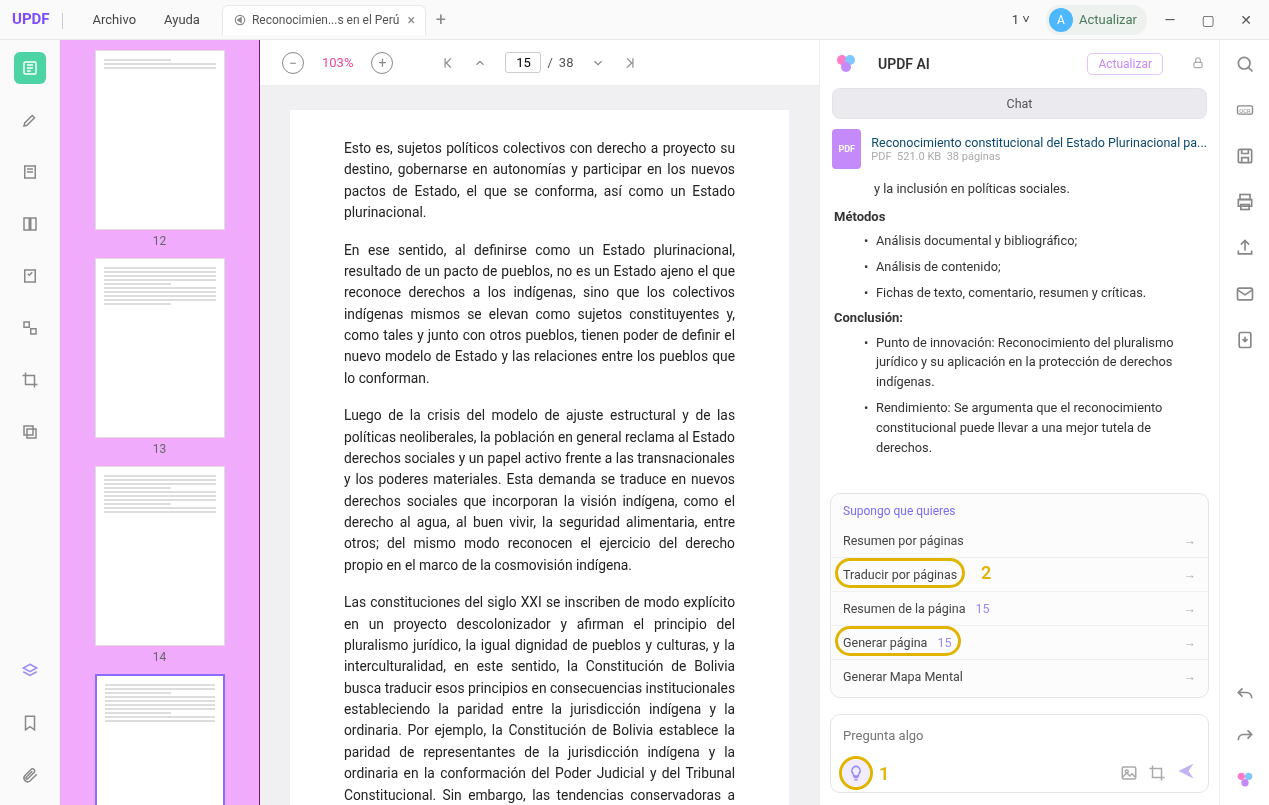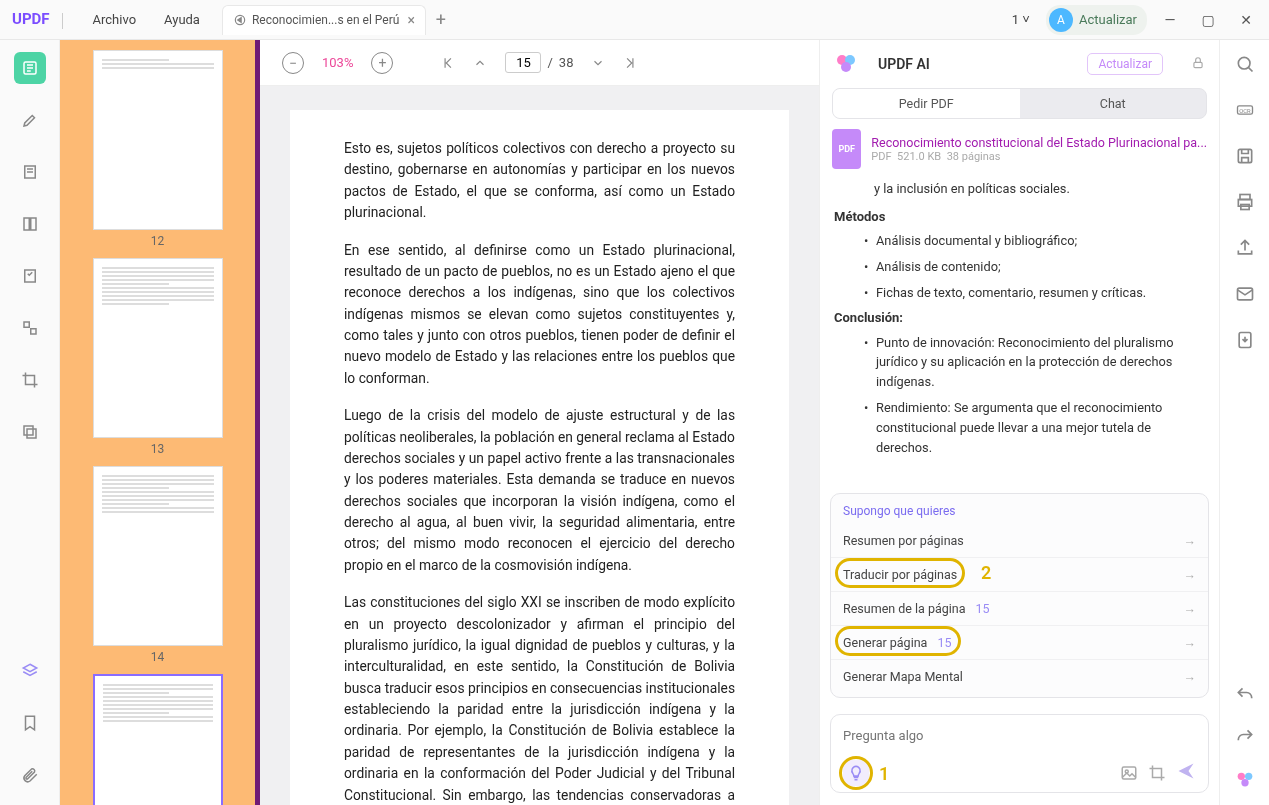--- a/index.html
+++ b/index.html
@@ -20,21 +20,21 @@
 .win-ctrl { width: 30px; text-align: center; color: #555; font-size: 14px; }
 
 .main-row { display: flex; height: calc(100% - 40px); }
 
 .left-tools { width: 60px; background: #fafafa; display: flex; flex-direction: column; align-items: center; padding-top: 12px; gap: 20px; border-right: 1px solid #eee; }
 .tool-btn { width: 32px; height: 32px; display: flex; align-items: center; justify-content: center; color: #888; border-radius: 6px; }
 .tool-btn.active { background: #4dd4a5; color: #fff; }
 .tool-btn svg { width: 18px; height: 18px; }
 .left-tools-bottom { margin-top: auto; margin-bottom: 14px; display: flex; flex-direction: column; gap: 20px; align-items: center; }
 
-.thumb-panel { width: 200px; background: #fdba74; overflow-y: auto; padding: 10px 0; border-right: 5px solid #701a75; }
+.thumb-panel { width: 200px; background: #f0abfc; overflow-y: auto; padding: 10px 0; border-right: 1px solid #701a75; }
 .thumb-wrap { margin: 0 auto 10px; width: 130px; }
 .thumb-page { background: #fff; border: 1px solid #ddd; height: 180px; margin-bottom: 4px; padding: 8px; overflow: hidden; }
 .thumb-page.sel { border: 2px solid #8a6cff; }
 .thumb-lines { display: flex; flex-direction: column; gap: 2px; }
 .thumb-line { height: 2px; background: #ddd; }
 .thumb-line.short { width: 60%; }
 .thumb-label { text-align: center; font-size: 12px; color: #666; }
 
 .doc-area { flex: 1; display: flex; flex-direction: column; background: #f0f0f2; }
 .doc-toolbar { height: 46px; background: #fff; display: flex; align-items: center; gap: 18px; padding: 0 22px; border-bottom: 1px solid #eee; }
@@ -56,21 +56,21 @@
 .ai-update-pill { margin-left: auto; color: #c58af9; border: 1px solid #e2c5fa; font-size: 12px; padding: 3px 10px; border-radius: 5px; }
 .ai-lock { color: #aaa; margin-left: 8px; }
 
 .ai-tabs { display: flex; margin: 0 12px 10px; border: 1px solid #e4e4e8; border-radius: 8px; overflow: hidden; background: #ebebef; }
 .ai-tab { flex: 1; text-align: center; font-size: 12.5px; padding: 7px 0; color: #555; }
 .ai-tab.active { background: #fff; }
 
 .doc-card { margin: 0 12px 10px; display: flex; gap: 10px; align-items: center; }
 .pdf-icon { width: 34px; height: 40px; background: #c58af9; border-radius: 4px; color: #fff; display: flex; align-items: center; justify-content: center; font-size: 9px; font-weight: 700; }
 .doc-card-text { flex: 1; }
-.doc-name { font-size: 12.5px; color: #a21caf; white-space: nowrap; overflow: hidden; text-overflow: ellipsis; }
+.doc-name { font-size: 12.5px; color: #0c4a6e; white-space: nowrap; overflow: hidden; text-overflow: ellipsis; }
 .doc-meta { font-size: 11px; color: #aaa; }
 
 .ai-content { flex: 1; overflow-y: auto; padding: 0 14px; font-size: 12.8px; color: #333; line-height: 1.55; }
 .ai-content h4 { font-size: 13px; font-weight: 700; margin: 4px 0; }
 .ai-content ul { list-style: none; padding-left: 0; }
 .ai-content li { position: relative; padding-left: 14px; margin-bottom: 6px; }
 .ai-content li::before { content: "•"; position: absolute; left: 2px; top: 0; }
 
 .suggest-panel { margin: 8px 10px; border: 1px solid #e4e4e8; border-radius: 10px; padding: 10px 0 4px; background: #fcfcfd; }
 .suggest-title { font-size: 12px; color: #7b6cf0; padding: 0 12px 6px; }
@@ -310,21 +310,20 @@
           <circle cx="12" cy="15" r="5" fill="#c58af9"></circle>
         </svg>
       <span class="ai-title">UPDF AI</span>
       <span class="ai-update-pill">Actualizar</span>
       <span class="ai-lock"><svg width="14" height="14" viewBox="0 0 24 24" fill="none" stroke="currentColor" stroke-width="2">
             <rect x="5" y="11" width="14" height="9" rx="2"></rect>
             <path d="M8 11V7a4 4 0 018 0v4"></path>
           </svg></span>
     </div>
     <div class="ai-tabs">
-      <div class="ai-tab active">Pedir PDF</div>
       <div class="ai-tab">Chat</div>
     </div>
     <div class="doc-card">
       <div class="pdf-icon">PDF</div>
       <div class="doc-card-text">
         <div class="doc-name">Reconocimiento constitucional del Estado Plurinacional pa...</div>
         <div class="doc-meta">
           <span>PDF</span>&nbsp;&nbsp;<span>521.0 KB</span>&nbsp;&nbsp;<span>38 páginas</span>
         </div>
       </div>

